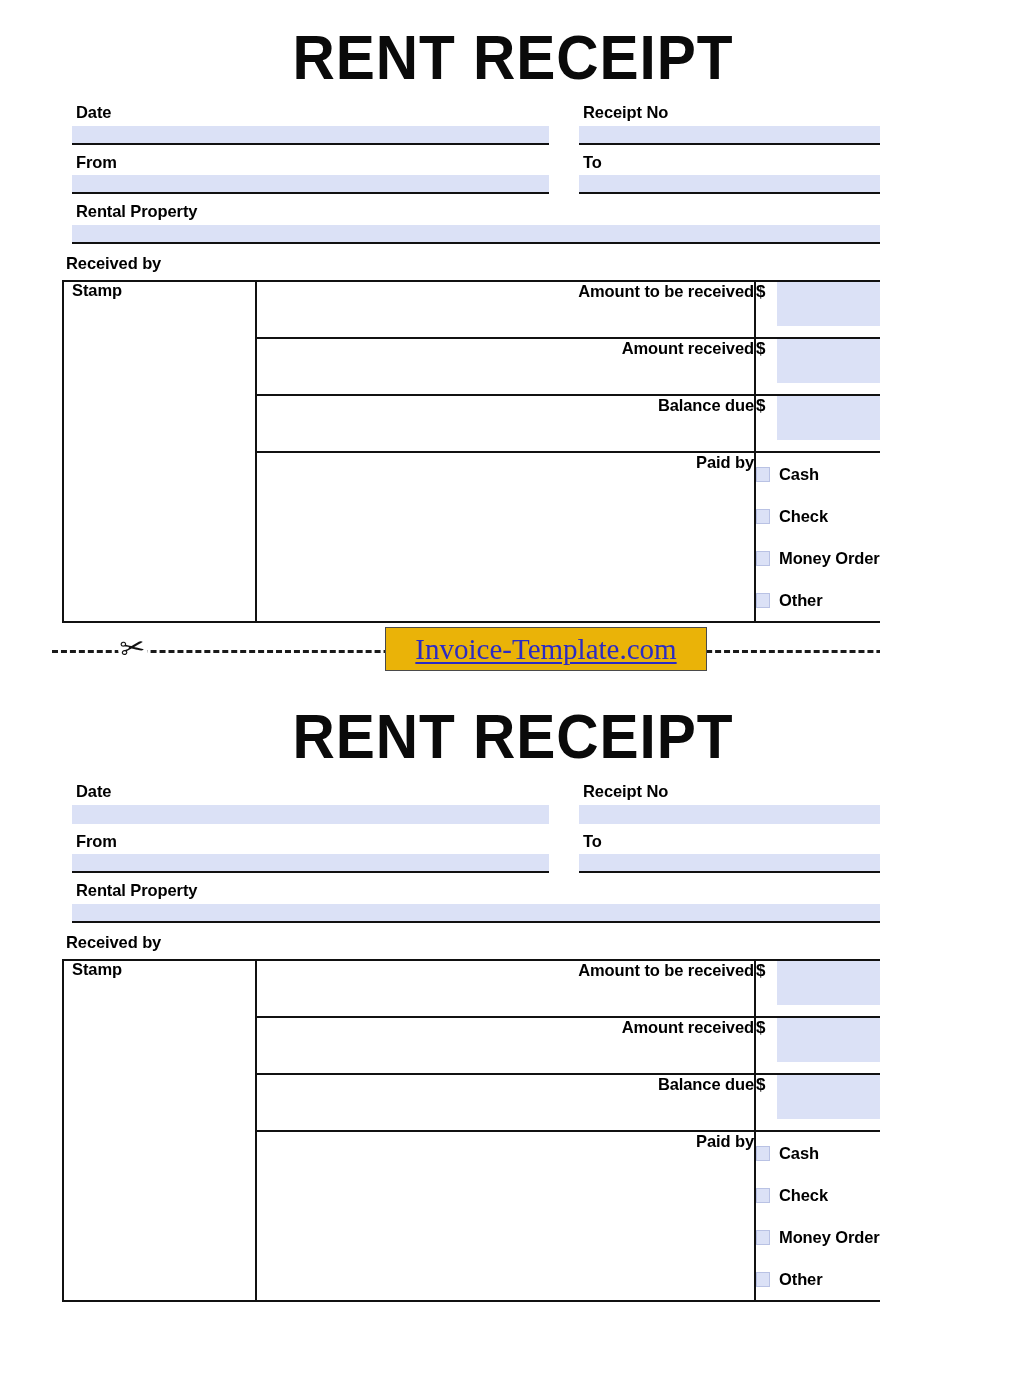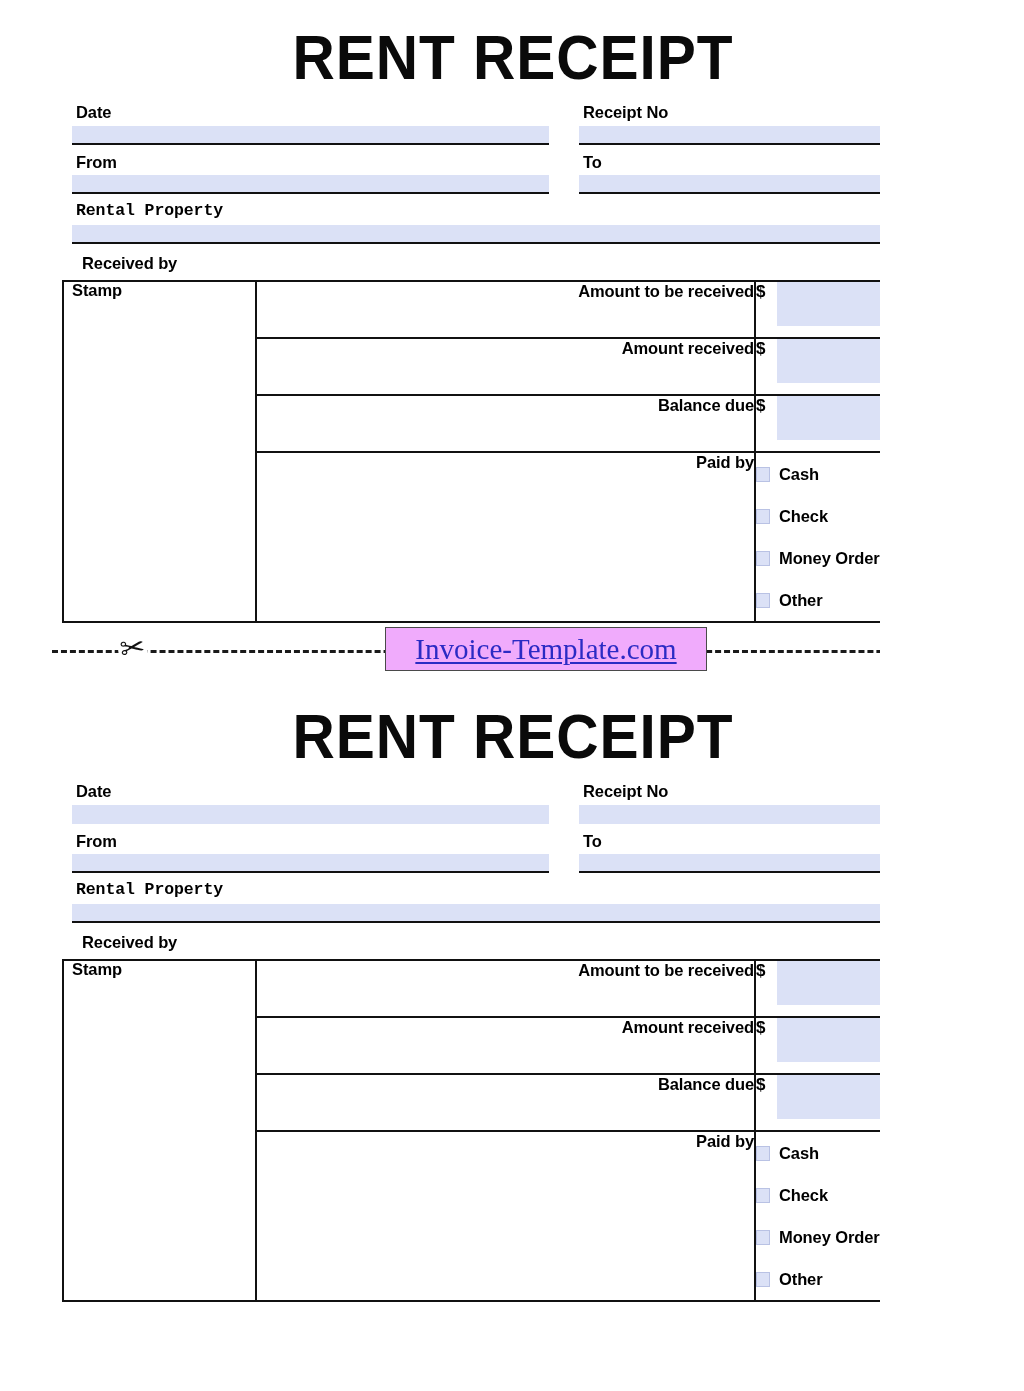--- a/index.html
+++ b/index.html
@@ -53,21 +53,21 @@
     width: 100%;
     gap: 20px;
   }
   .field-col {
     flex: 1 1 0;
     min-width: 0;
     margin-left: 10px;
   }
   .field-col.left  { flex: 0 0 477px; }
   .field-col.right { flex: 0 0 405px; }
-  .field-col.full  { flex: 1 1 100%; font-family: Liberation Mono, monospace; }
+  .field-col.full  { flex: 1 1 100%; }
 
   .field-label {
     font-size: 16.5px;
     font-weight: 600;
     line-height: 1;
     padding: 9px 0 5px 4px;
     white-space: nowrap;
     letter-spacing: -0.1px;
   }
   .field-input {
@@ -82,21 +82,20 @@
   .field-input.no-rule {
     border-bottom: 2.4px solid transparent;
   }
 
   .received-by-label {
     font-size: 16.5px;
     font-weight: 600;
     padding: 11px 0 9px 4px;
     line-height: 1;
     letter-spacing: -0.1px;
-    margin-left: 16px;
   }
 
   
   .receipt-table {
     width: 100%;
     border-collapse: collapse;
     border: 2.2px solid #111111;
     table-layout: fixed;
   }
   .receipt-table td {
@@ -215,21 +214,21 @@
     transform: rotate(-8deg);
   }
   .watermark {
     position: absolute;
     left: 385px;
     top: 4px;
     width: 322px;
     height: 44px;
     box-sizing: border-box;
     border: 1.4px solid #4a4a4a;
-    background: #f0abfc;
+    background: #eab308;
     display: flex;
     align-items: center;
     justify-content: center;
   }
   .watermark-text {
     font-family: "Liberation Serif", serif;
     font-size: 29px;
     color: #2b2bc4;
     text-decoration: underline;
     text-underline-offset: 3px;

